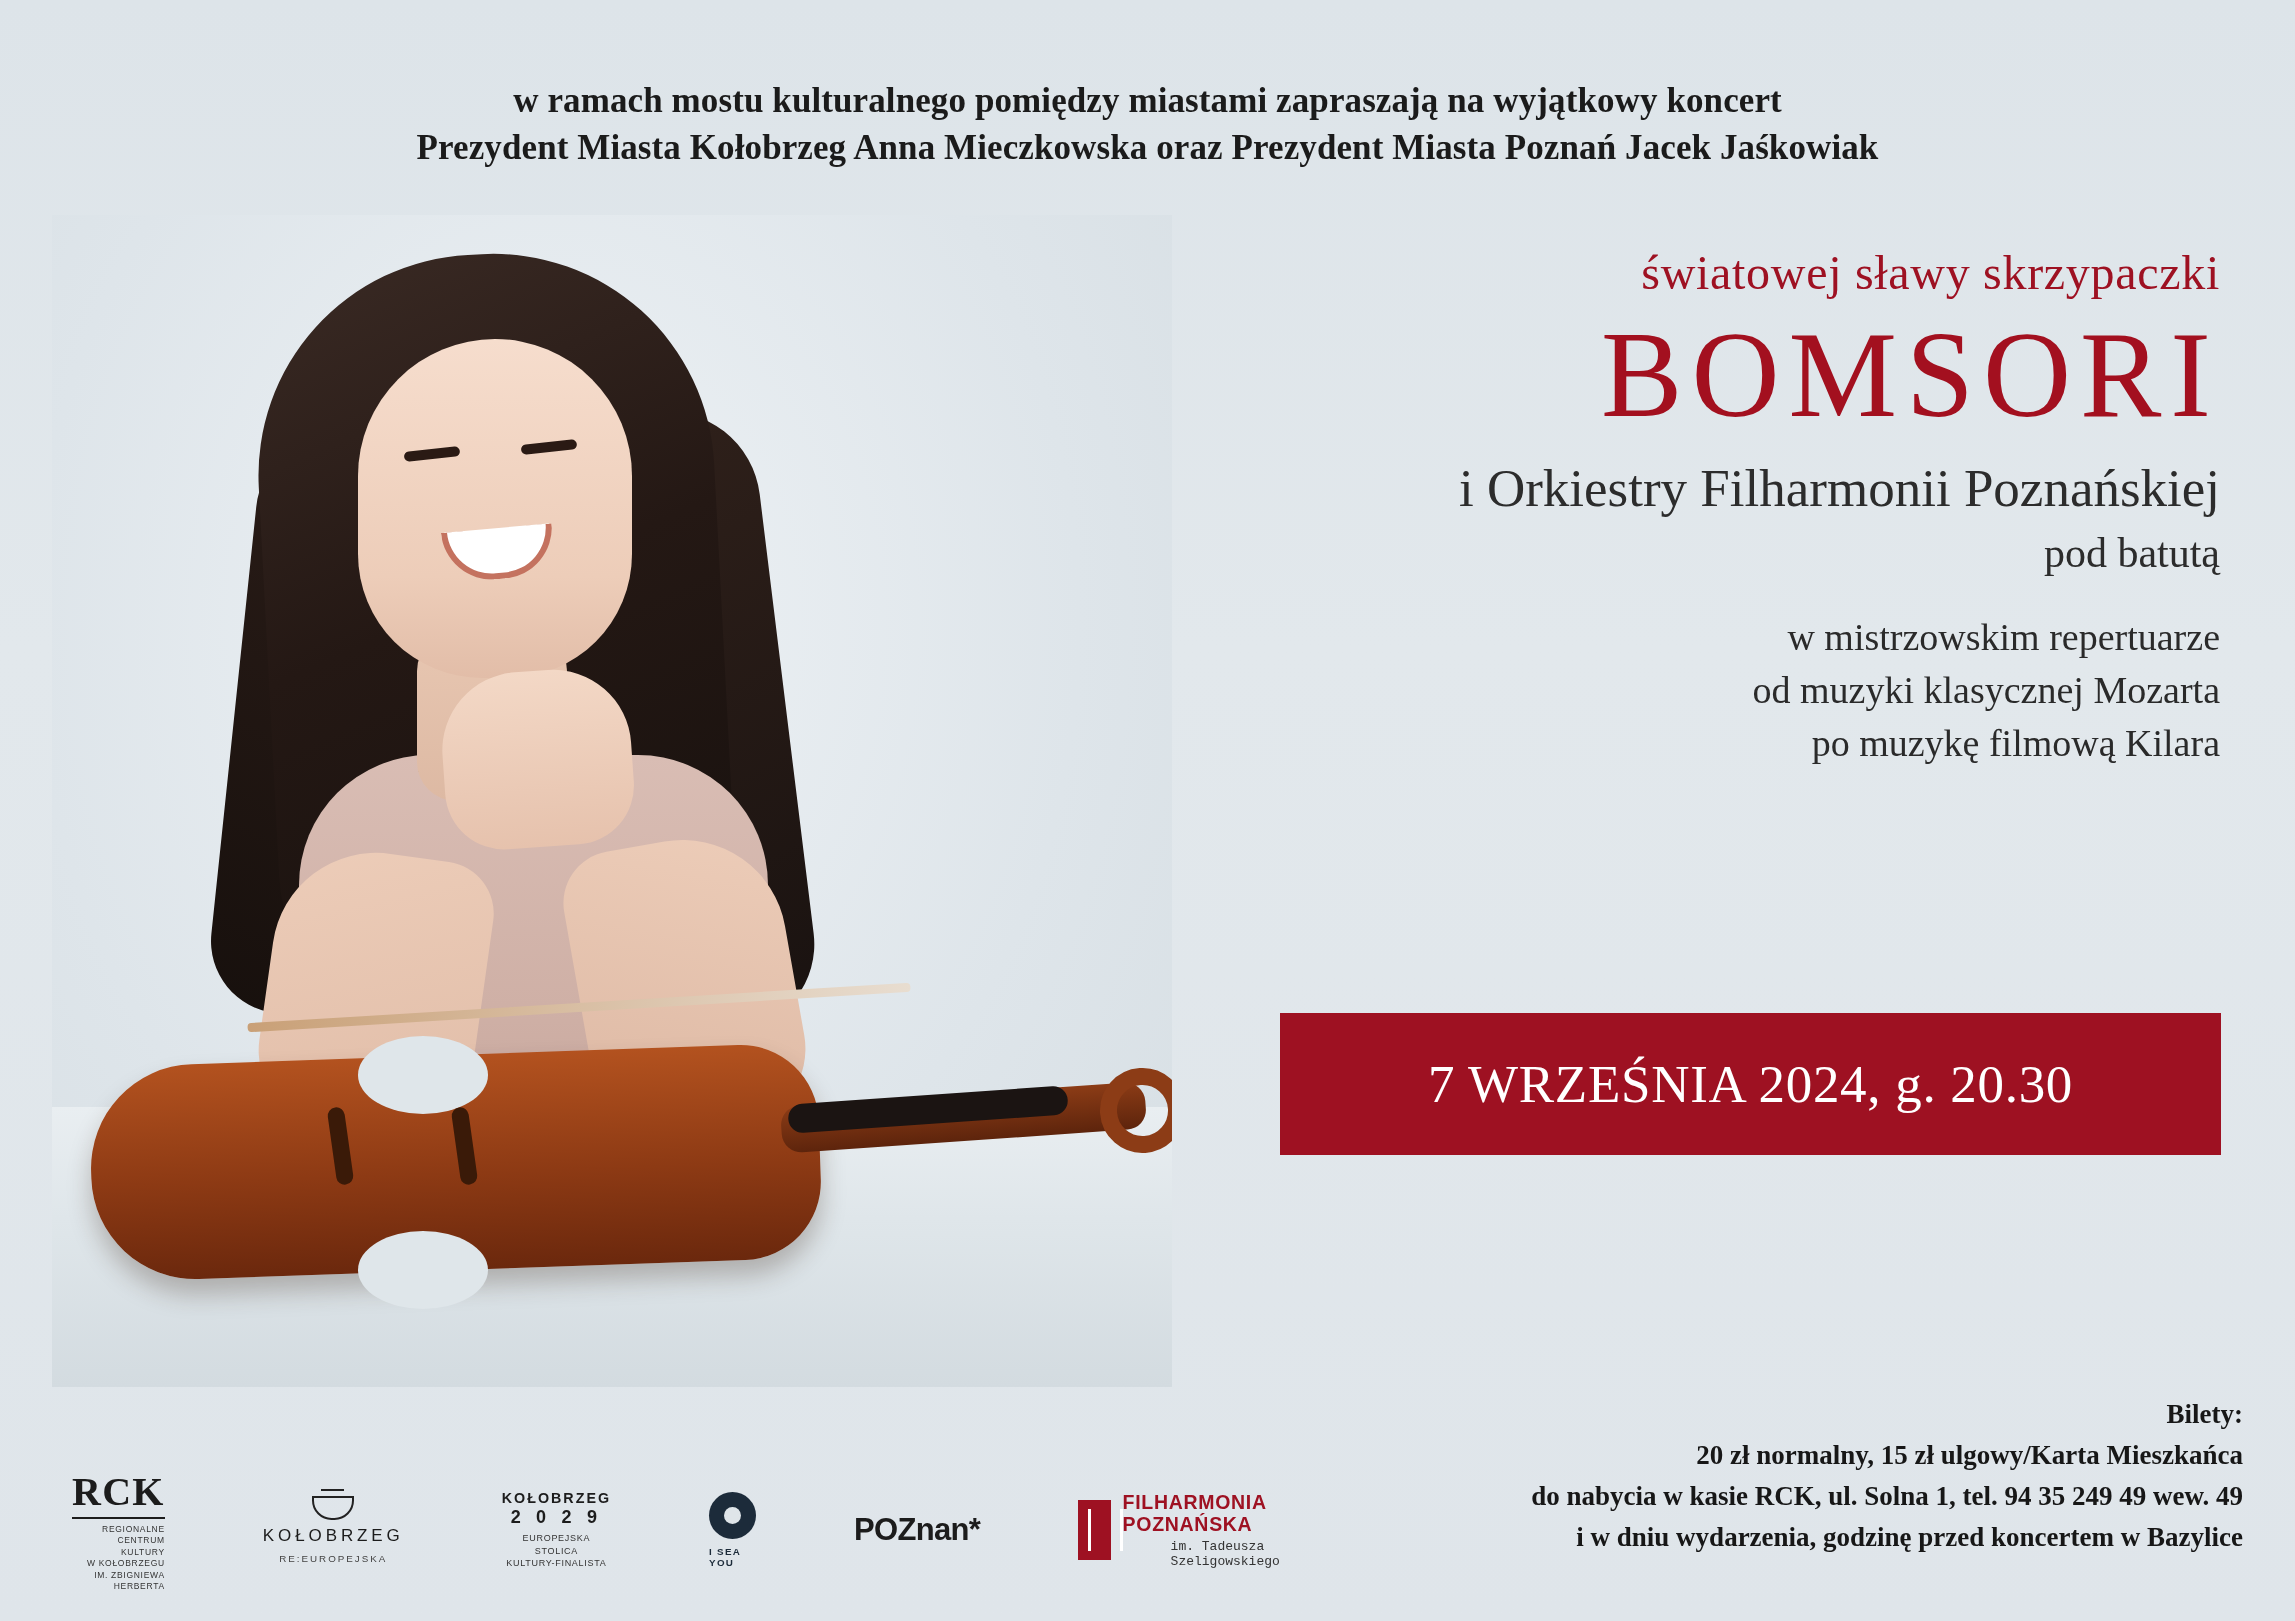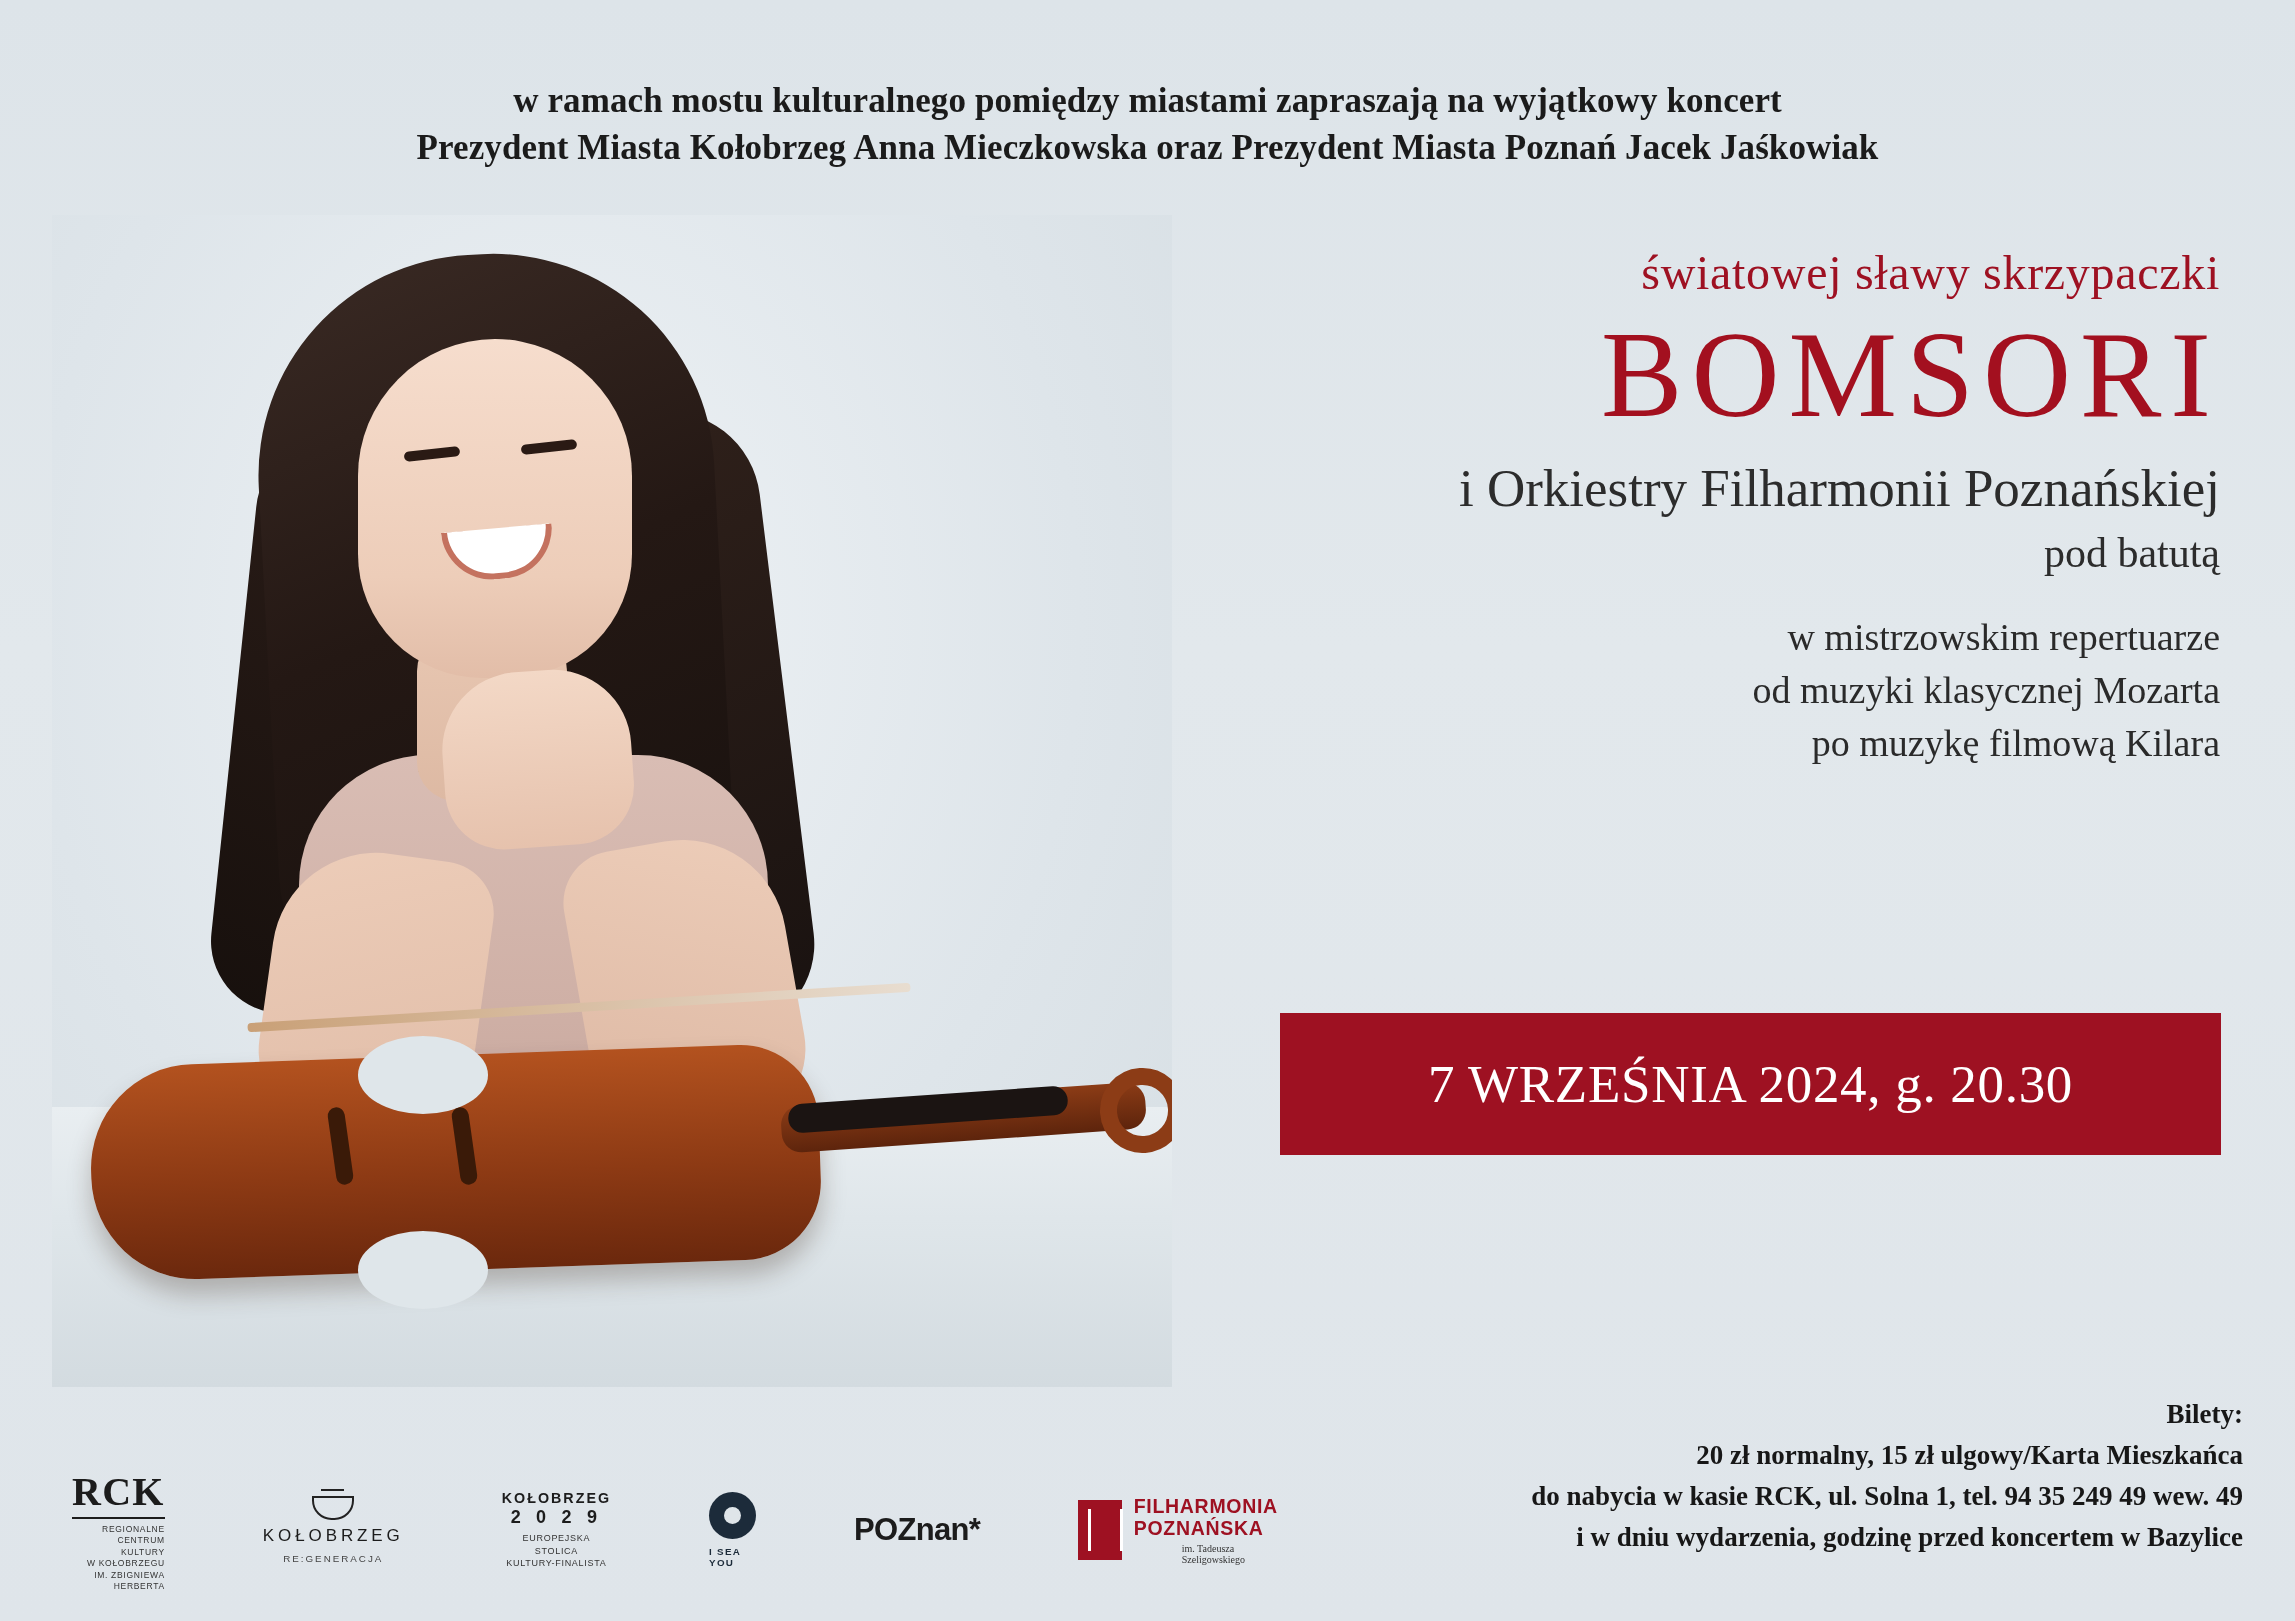--- a/index.html
+++ b/index.html
@@ -219,21 +219,21 @@
   .logo-2029 .l2{font-size:18px;font-weight:bold;letter-spacing:5.2px;color:#1c1c1c;font-family:"Liberation Sans",sans-serif;margin:1.3px 0 3.9px;}
   .logo-2029 .l3{font-size:9px;letter-spacing:0.7px;color:#333;font-family:"Liberation Sans",sans-serif;line-height:1.4;text-align:center;}
   .iseayou .glyph{width:47px;height:47px;border-radius:50%;background:#1c2b3a;display:flex;align-items:center;justify-content:center;}
   .iseayou .glyph:after{content:"";width:17px;height:17px;border-radius:50%;background:#dfe5e9;}
   .iseayou .sub{font-size:9.8px;letter-spacing:1.3px;color:#1c2b3a;margin-top:6.5px;font-family:"Liberation Sans",sans-serif;font-weight:bold;}
   .logo-poznan .mark{font-size:31px;font-weight:bold;color:#1c1c1c;font-family:"Liberation Sans",sans-serif;letter-spacing:-0.7px;}
   .logo-fil{display:flex;flex-direction:row;align-items:center;gap:11.7px;}
   .fil-mark{width:49px;height:60px;background:#9e1122;position:relative;}
   .fil-mark:after{content:"";position:absolute;left:10.4px;top:9px;width:29px;height:42px;border-left:3.9px solid #fff;border-right:3.9px solid #fff;}
   .fil-text .t1{font-size:19.5px;font-weight:bold;color:#9e1122;letter-spacing:0.7px;font-family:"Liberation Sans",sans-serif;line-height:1.15;}
-  .fil-text .t2{font-size:10px;color:#333;margin-top:3.9px;font-family:Liberation Serif, serif;margin-left:48px;}
+  .fil-text .t2{font-size:13px;color:#333;margin-top:3.9px;font-family:Liberation Mono, monospace;margin-left:48px;}
 </style>
 </head>
 <body>
 
 <div class="poster">
 
   <div class="header">
     <div>w ramach mostu kulturalnego pomiędzy miastami zapraszają na wyjątkowy koncert</div>
     <div>Prezydent Miasta Kołobrzeg Anna Mieczkowska oraz Prezydent Miasta Poznań Jacek Jaśkowiak</div>
   </div>
@@ -294,21 +294,21 @@
     <div class="logo logo-rck">
       <div class="mark">RCK</div>
       <div class="sub" style="white-space:pre-line">REGIONALNE CENTRUM KULTURY
 W KOŁOBRZEGU
 IM. ZBIGNIEWA HERBERTA</div>
     </div>
 
     <div class="logo logo-kolobrzeg">
       <div class="cup"></div>
       <div class="mark">KOŁOBRZEG</div>
-      <div class="sub">RE:GENERACJA</div>
+      <div class="sub">RE:EUROPEJSKA</div>
     </div>
 
     <div class="logo logo-2029">
       <div class="l1">KOŁOBRZEG</div>
       <div class="l2">2 0 2 9</div>
       <div class="l3" style="white-space:pre-line">EUROPEJSKA STOLICA
 KULTURY-FINALISTA</div>
     </div>
 
     <div class="logo iseayou">

